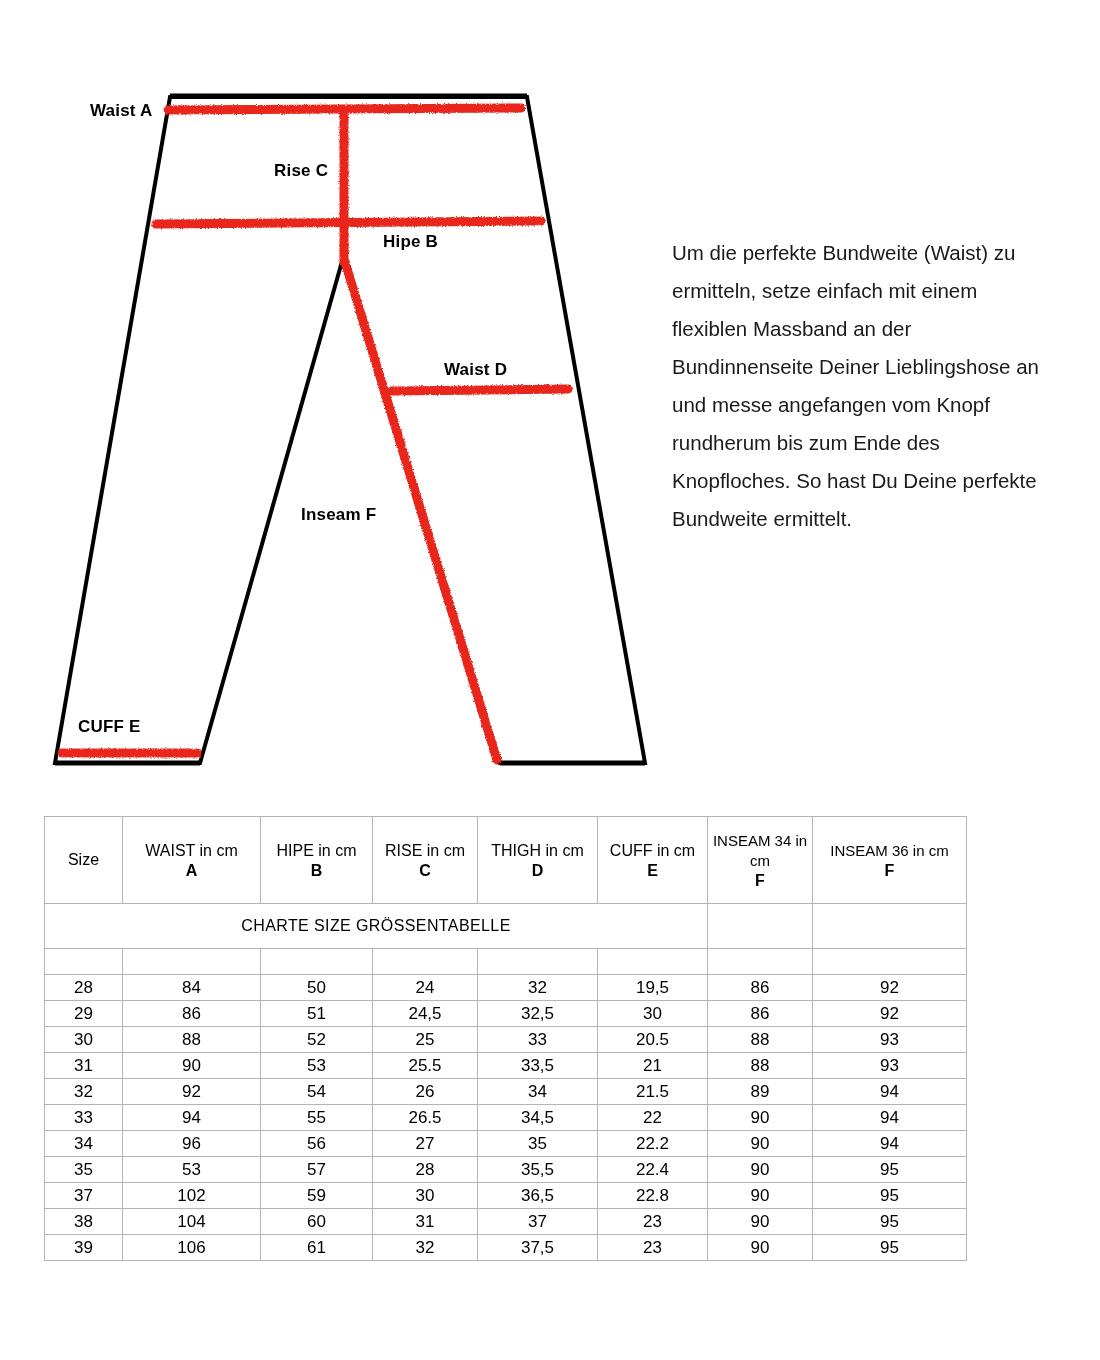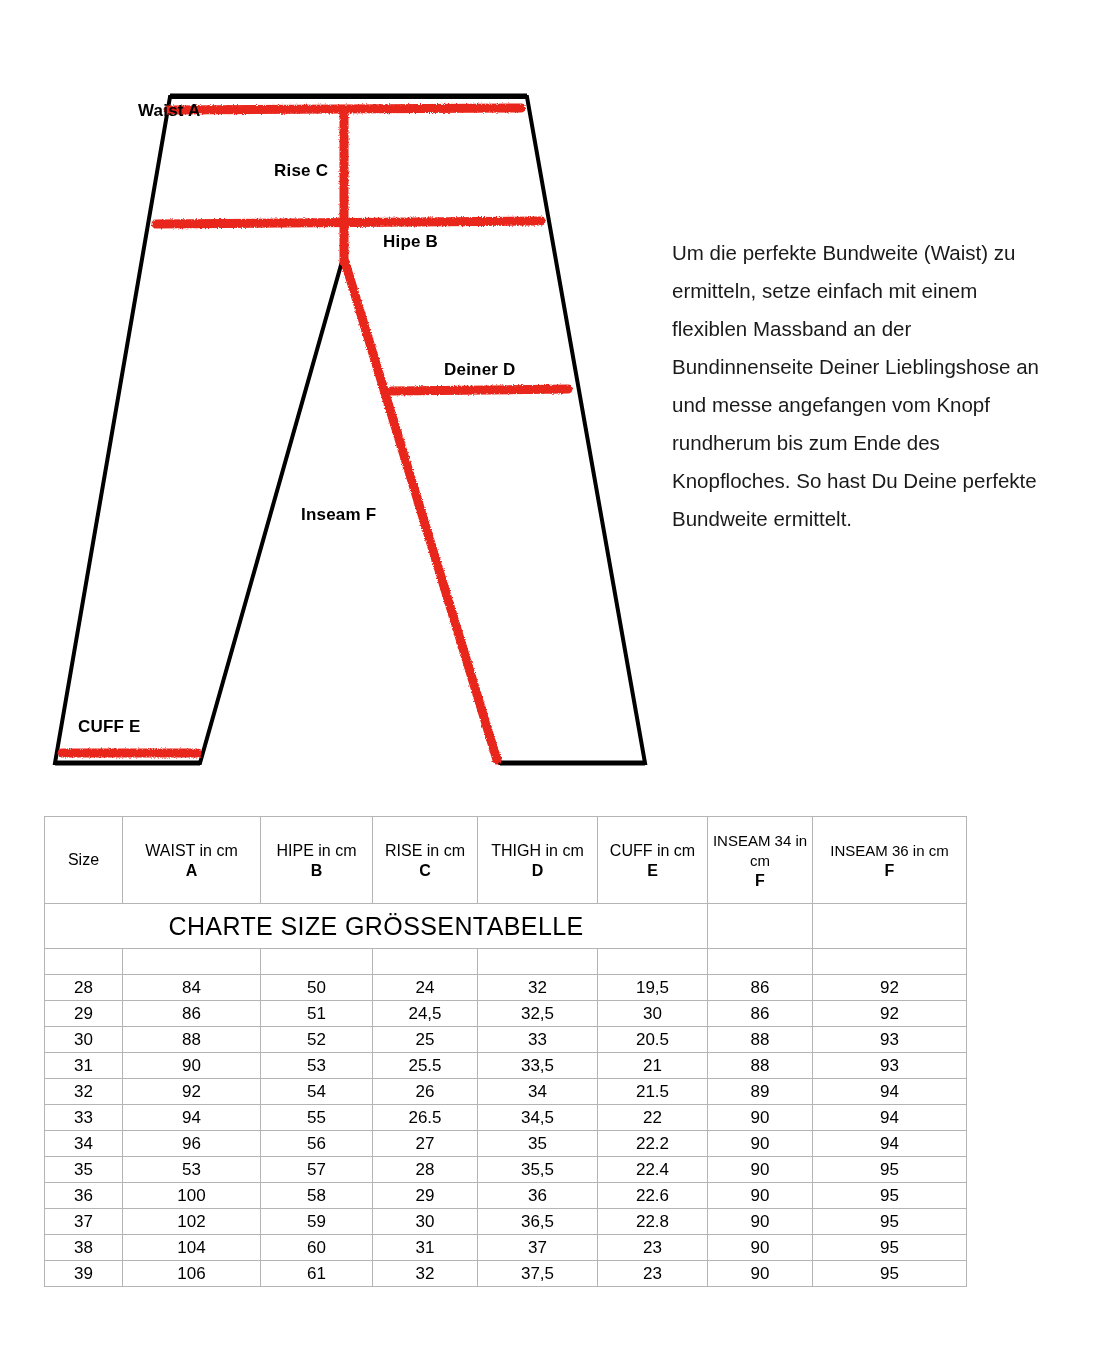--- a/index.html
+++ b/index.html
@@ -31,21 +31,21 @@
   }
   .diagram-label {
     position: absolute;
     font-family: "Liberation Sans", sans-serif;
     font-weight: bold;
     font-size: 17px;
     letter-spacing: 0.2px;
     color: #000000;
     white-space: nowrap;
   }
-  #label-waist-a  { left: 90px;  top: 101px; margin-left: 48px; }
+  #label-waist-a  { left: 90px;  top: 101px; }
   #label-rise-c   { left: 274px; top: 161px; text-align: center; }
   #label-hipe-b   { left: 383px; top: 232px; }
   #label-thigh-d  { left: 444px; top: 360px; }
   #label-inseam-f { left: 301px; top: 505px; }
   #label-cuff-e   { left: 78px;  top: 717px; }
 
   
   #instructions {
     position: absolute;
     left: 654px;
@@ -86,21 +86,21 @@
   col.c-waist   { width: 138px; }
   col.c-hipe    { width: 112px; }
   col.c-rise    { width: 105px; }
   col.c-thigh   { width: 120px; }
   col.c-cuff    { width: 110px; }
   col.c-ins34   { width: 105px; }
   col.c-ins36   { width: 154px; }
 
   .title-cell {
     height: 44px;
-    font-size: 25px;
+    font-size: 16px;
     font-weight: bold;
     letter-spacing: 0.4px;
     border: 1px solid #b4b4b4;
     margin-left: 7px;
   }
   .blank-title-cell { height: 44px; }
 
   .spacer-row td {
     height: 25px;
     border: 1px solid #b4b4b4;
@@ -175,21 +175,21 @@
 
       <line x1="345" y1="262" x2="497" y2="760" stroke-width="9"></line>
 
       <line x1="62" y1="753" x2="197" y2="753" stroke-width="9"></line>
     </g>
   </svg>
 
   <div class="diagram-label" id="label-waist-a">Waist A</div>
   <div class="diagram-label" id="label-rise-c">Rise C</div>
   <div class="diagram-label" id="label-hipe-b">Hipe B</div>
-  <div class="diagram-label" id="label-thigh-d">Deiner  D</div>
+  <div class="diagram-label" id="label-thigh-d">Waist  D</div>
   <div class="diagram-label" id="label-inseam-f">Inseam  F</div>
   <div class="diagram-label" id="label-cuff-e">CUFF  E</div>
 </div>
 
 <div id="instructions">
   <p>Um die perfekte Bundweite (Waist) zu ermitteln, setze einfach mit einem flexiblen Massband an der Bundinnenseite Deiner Lieblingshose an und messe angefangen vom Knopf rundherum bis zum Ende des Knopfloches. So hast Du Deine perfekte Bundweite ermittelt.</p>
 </div>
 
 <div id="size-table-wrap">
   <table id="size-table">
@@ -335,30 +335,20 @@
           <td>35</td>
           <td>53</td>
           <td>57</td>
           <td>28</td>
           <td>35,5</td>
           <td>22.4</td>
           <td>90</td>
           <td>95</td>
         </tr>
         <tr>
-          <td>36</td>
-          <td>100</td>
-          <td>58</td>
-          <td>29</td>
-          <td>36</td>
-          <td>22.6</td>
-          <td>90</td>
-          <td>95</td>
-        </tr>
-        <tr>
           <td>37</td>
           <td>102</td>
           <td>59</td>
           <td>30</td>
           <td>36,5</td>
           <td>22.8</td>
           <td>90</td>
           <td>95</td>
         </tr>
         <tr>

